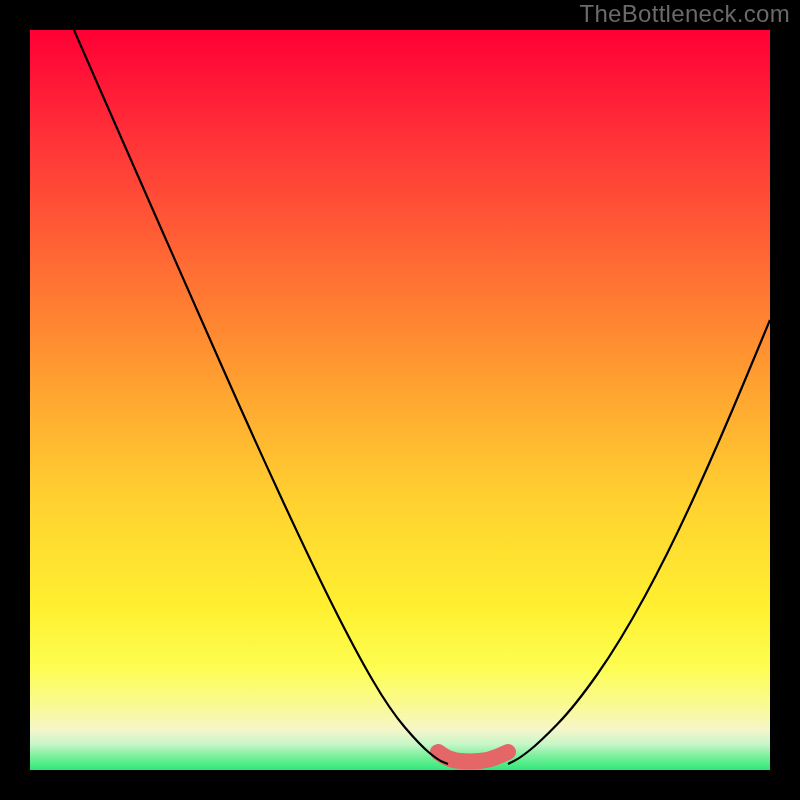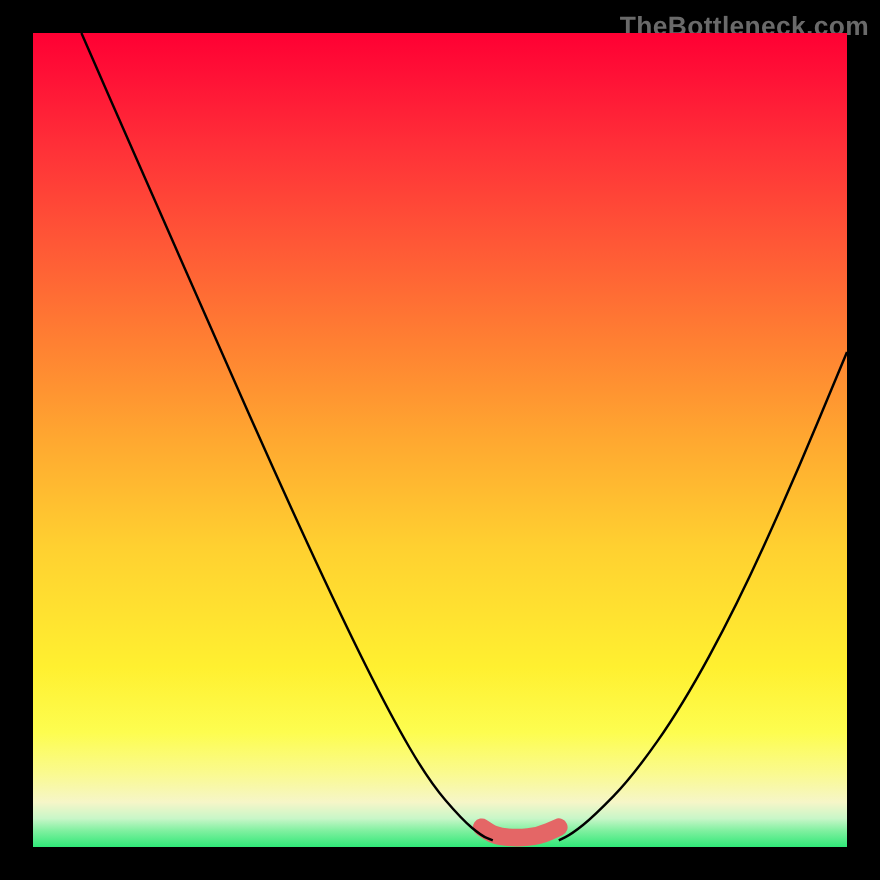--- a/index.html
+++ b/index.html
@@ -40,25 +40,25 @@
       #fdfd50 86%,
       #fafa90 91%,
       #f6f6c8 94.5%,
       #c8f6c8 96.5%,
       #80f0a0 98%,
       #30e878 100%
     );
   }
   .watermark {
     position: absolute;
-    top: 11px;
+    top: 0;
     right: 10px;
     color: #6a6a6a;
     font-size: 24px;
-    font-weight: 700;
+    font-weight: 400;
     letter-spacing: 0.3px;
     user-select: none;
   }
   svg.curve {
     position: absolute;
     left: 0; top: 0;
   }
   .bottom-bar {
     fill: none;
     stroke: #e46666;

